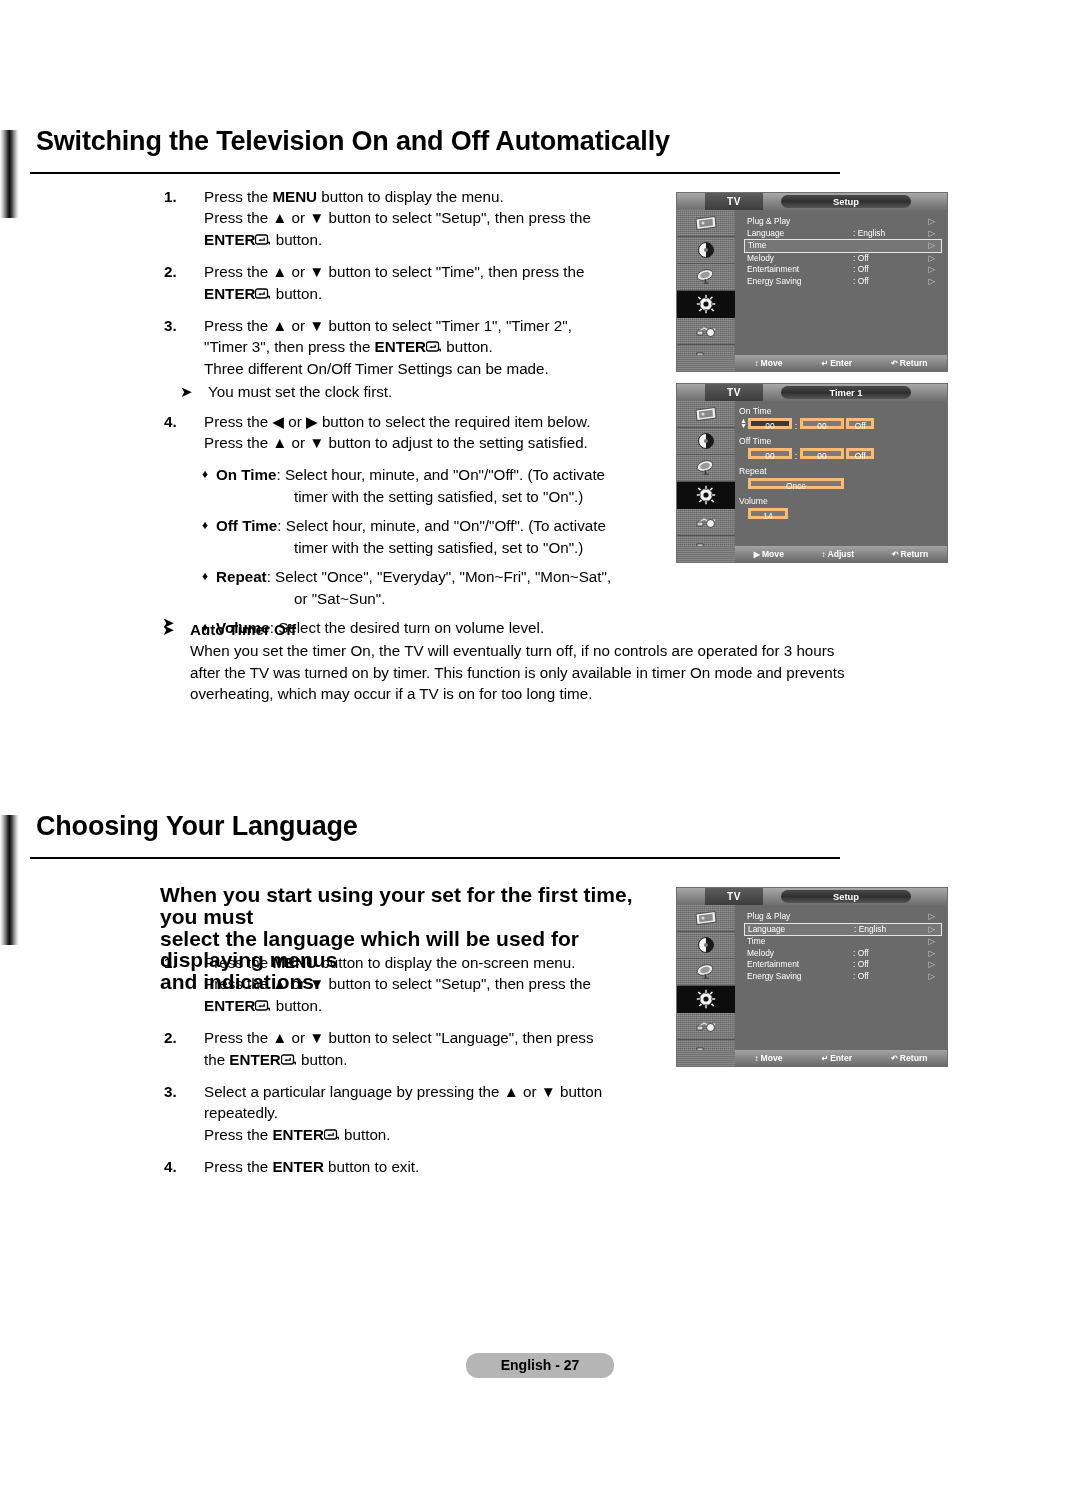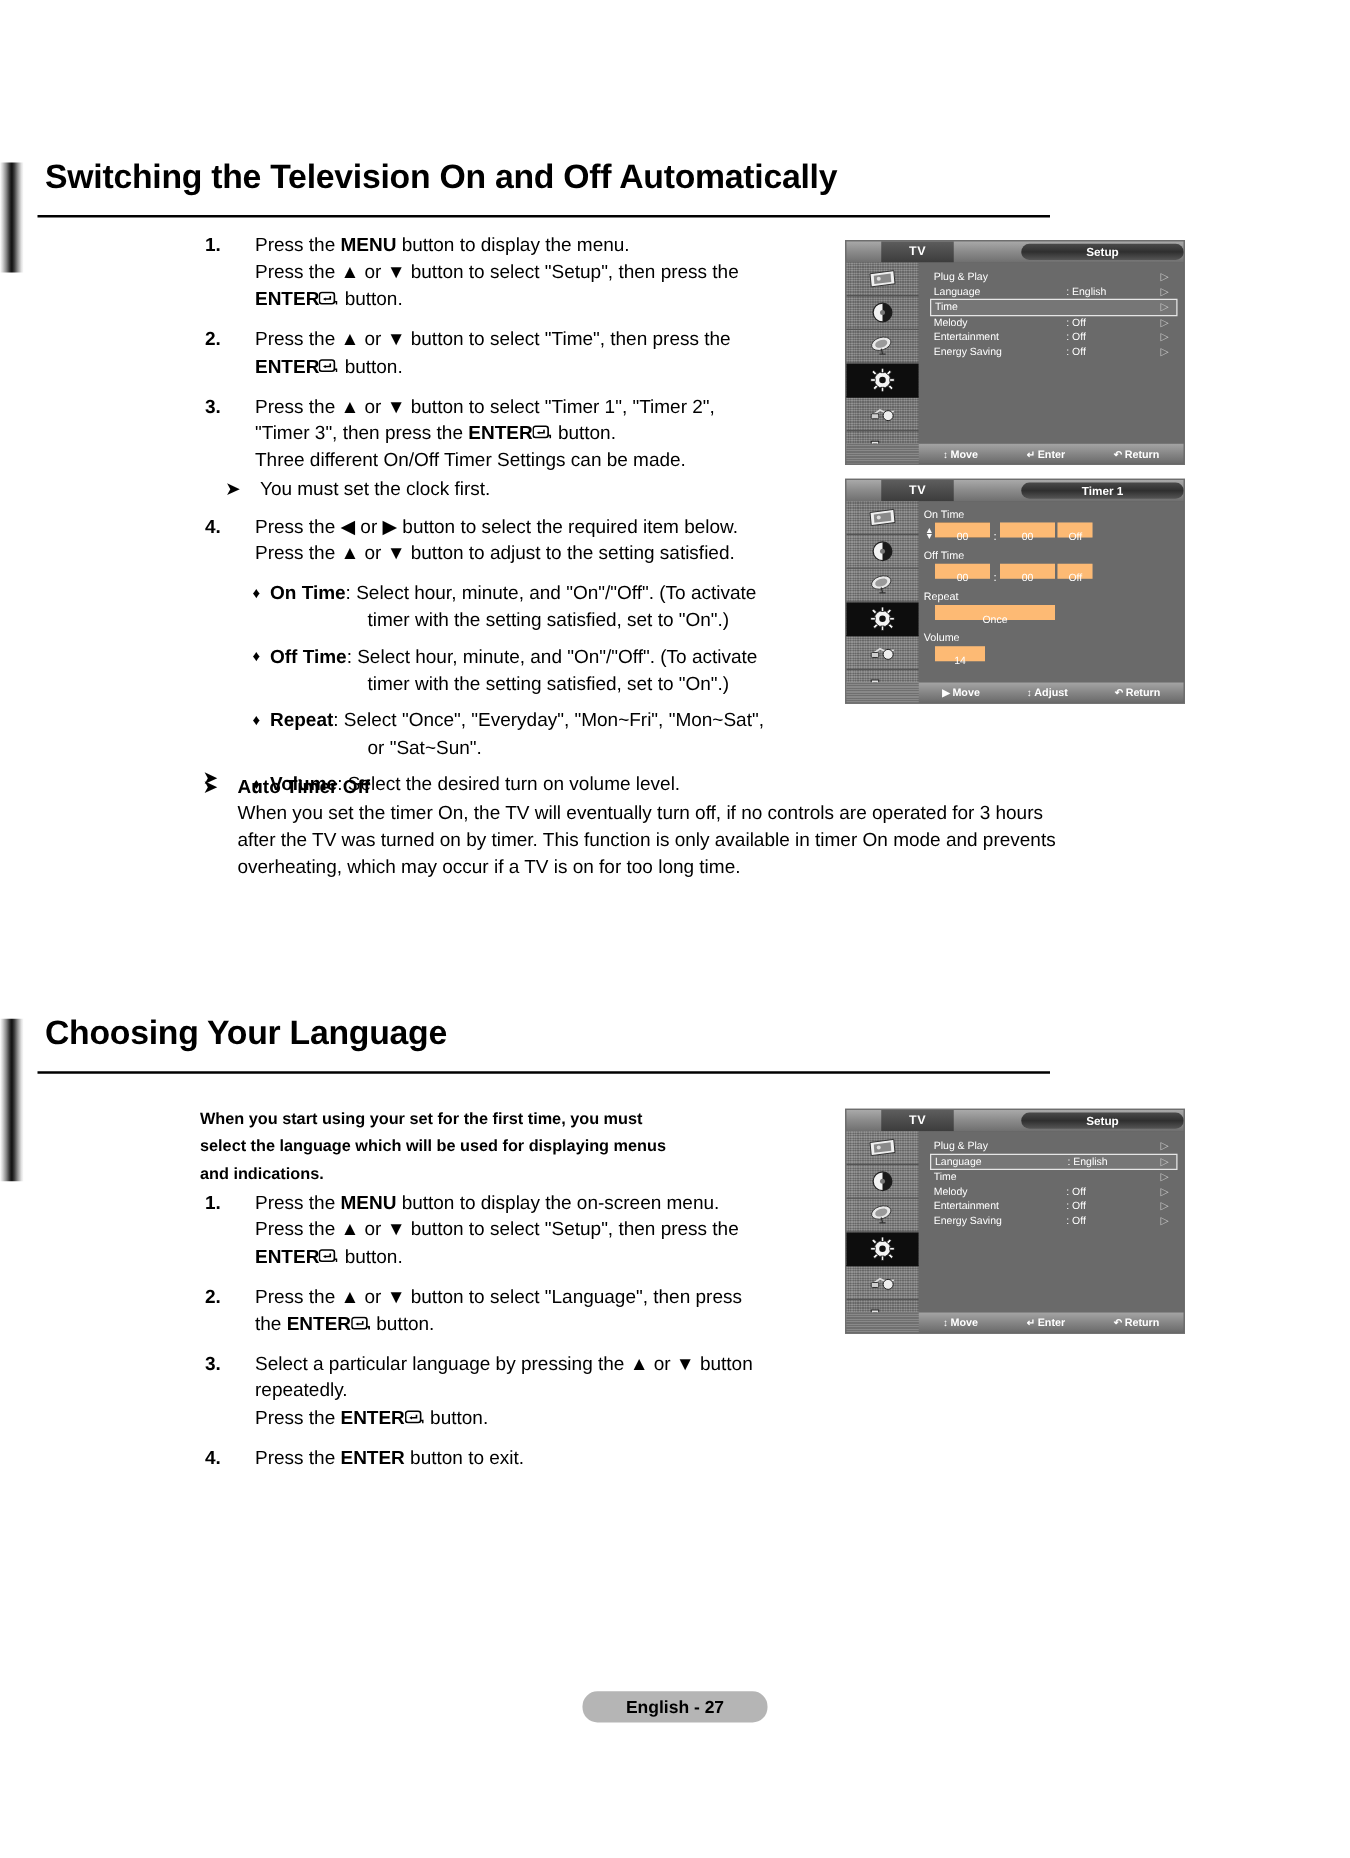--- a/index.html
+++ b/index.html
@@ -110,21 +110,21 @@
     top: 0;
     font-size: 12px;
   }
   .hang {
     display: block;
     padding-left: 78px;
   }
 
   .intro {
     position: absolute;
-    font-size: 13px;
+    font-size: 21px;
     line-height: 21.8px;
     font-weight: bold;
   }
 
   
   .osd {
     position: absolute;
     width: 272px;
     height: 180px;
     border: 1px solid #6e6e6e;
@@ -161,21 +161,20 @@
     top: 2px;
     width: 130px;
     height: 13px;
     border-radius: 7px;
     background: linear-gradient(to bottom, #4a4a4a 0%, #2f2f2f 50%, #555555 100%);
     color: #fff;
     font-weight: bold;
     font-size: 9.4px;
     text-align: center;
     line-height: 13px;
-    margin-left: 36px;
   }
   .osd-side {
     position: absolute;
     left: 0;
     top: 17px;
     width: 58px;
     bottom: 16px;
     background:
       repeating-linear-gradient(0deg, rgba(255,255,255,.10) 0 1px, rgba(0,0,0,.10) 1px 2px),
       repeating-linear-gradient(90deg, rgba(255,255,255,.08) 0 1px, rgba(0,0,0,.08) 1px 2px),
@@ -258,21 +257,21 @@
     background:
       repeating-linear-gradient(0deg, rgba(255,255,255,.10) 0 1px, rgba(0,0,0,.10) 1px 2px),
       #7c7c7c;
   }
 
   
   .timer-body { position:absolute; left:62px; top:22px; right:4px; bottom:18px; }
   .tgroup-label { font-size: 8.6px; color:#fff; margin-bottom: 2px; }
   .tfield {
     display: inline-block;
-    border: 6px solid #fdba74;
+    border: 3px solid #fdba74;
     background: #7a7a7a;
     color: #fff;
     font-size: 8.4px;
     text-align: center;
     line-height: 11px;
     height: 11px;
     box-sizing: border-box;
   }
   .tfield.w-hm { width: 44px; }
   .tfield.w-on { width: 28px; text-align: center; }

